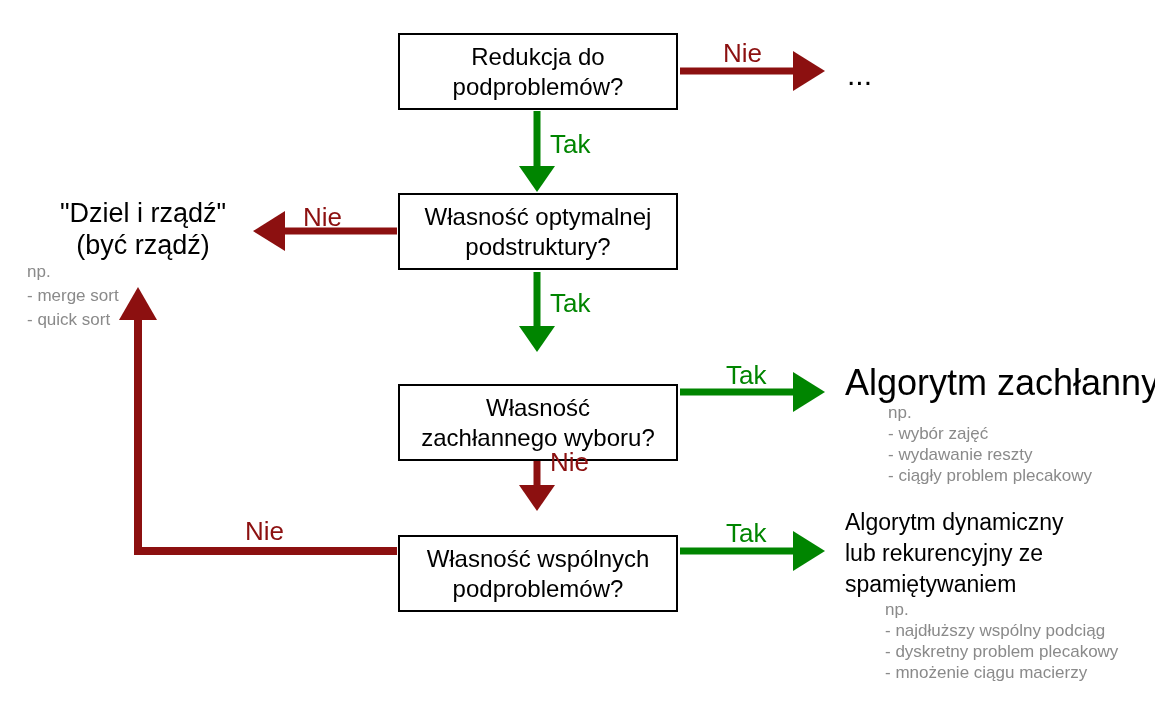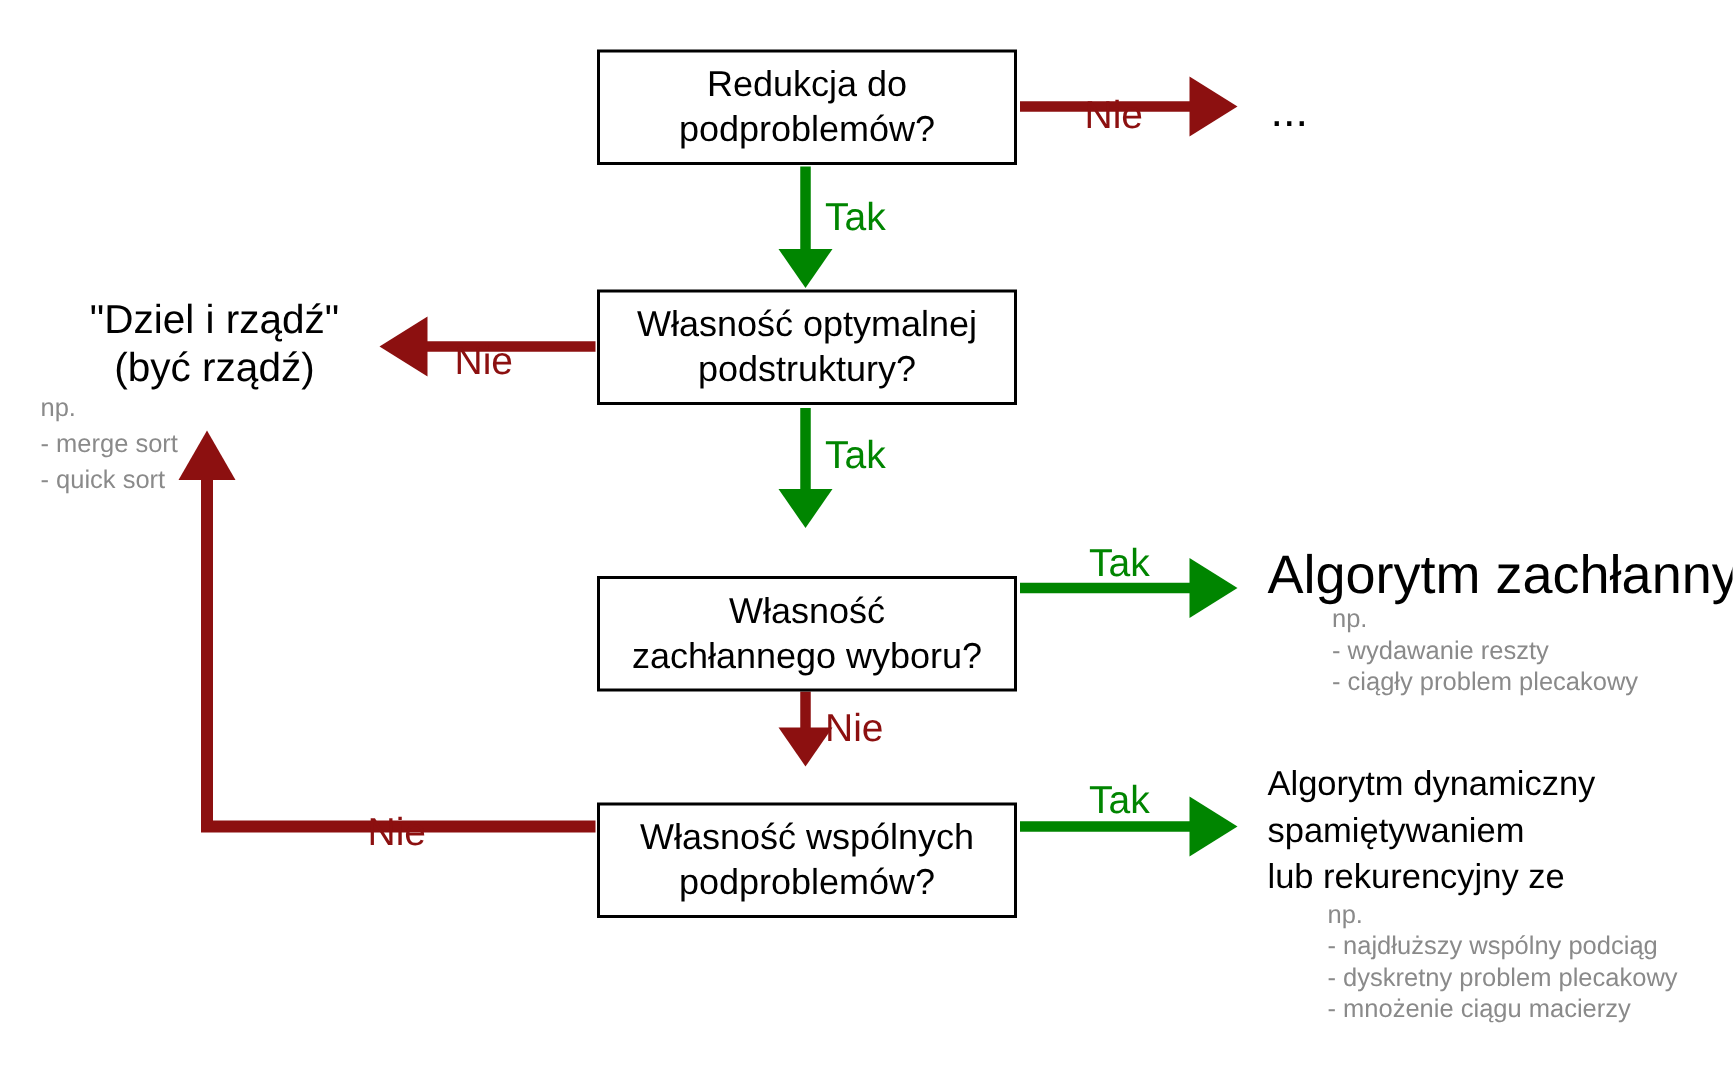--- a/index.html
+++ b/index.html
@@ -19,21 +19,21 @@
     background:#fff;display:flex;flex-direction:column;justify-content:center;
     align-items:center;font-size:24px;line-height:30px;text-align:center;
   }
   #box1{left:398px;top:33px;}
   #box2{left:398px;top:193px;}
   #box3{left:398px;top:353px;margin-top:31px;}
   #box4{left:398px;top:535px;}
 
   .edge-label{position:absolute;font-size:26px;white-space:nowrap;}
   .yes{color:var(--yes);}
-  .no{color:var(--no);margin-top:23px;}
+  .no{color:var(--no);}
   #lbl-no-1{left:723px;top:38px;}
   #lbl-tak-1{left:550px;top:129px;}
   #lbl-no-2{left:303px;top:202px;}
   #lbl-tak-2{left:550px;top:288px;}
   #lbl-tak-3{left:726px;top:360px;}
   #lbl-no-3{left:550px;top:447px;}
   #lbl-tak-4{left:726px;top:518px;}
   #lbl-no-4{left:245px;top:516px;}
 
   #ellipsis{position:absolute;left:847px;top:58px;font-size:30px;}
@@ -126,28 +126,29 @@
   </div>
   <div id="divide-notes">
     <div>np.</div>
     <div>- merge sort</div>
     <div>- quick sort</div>
   </div>
 
   <div id="greedy-title">Algorytm zachłanny</div>
   <div id="greedy-notes">
     <div>np.</div>
+    <div>- wybór zajęć</div>
     <div>- wydawanie reszty</div>
     <div>- ciągły problem plecakowy</div>
   </div>
 
   <div id="dynamic-title">
     <div>Algorytm dynamiczny</div>
+    <div>lub rekurencyjny ze</div>
     <div>spamiętywaniem</div>
-    <div>lub rekurencyjny ze</div>
   </div>
   <div id="dynamic-notes">
     <div>np.</div>
     <div>- najdłuższy wspólny podciąg</div>
     <div>- dyskretny problem plecakowy</div>
     <div>- mnożenie ciągu macierzy</div>
   </div>
 
 </div>
 

